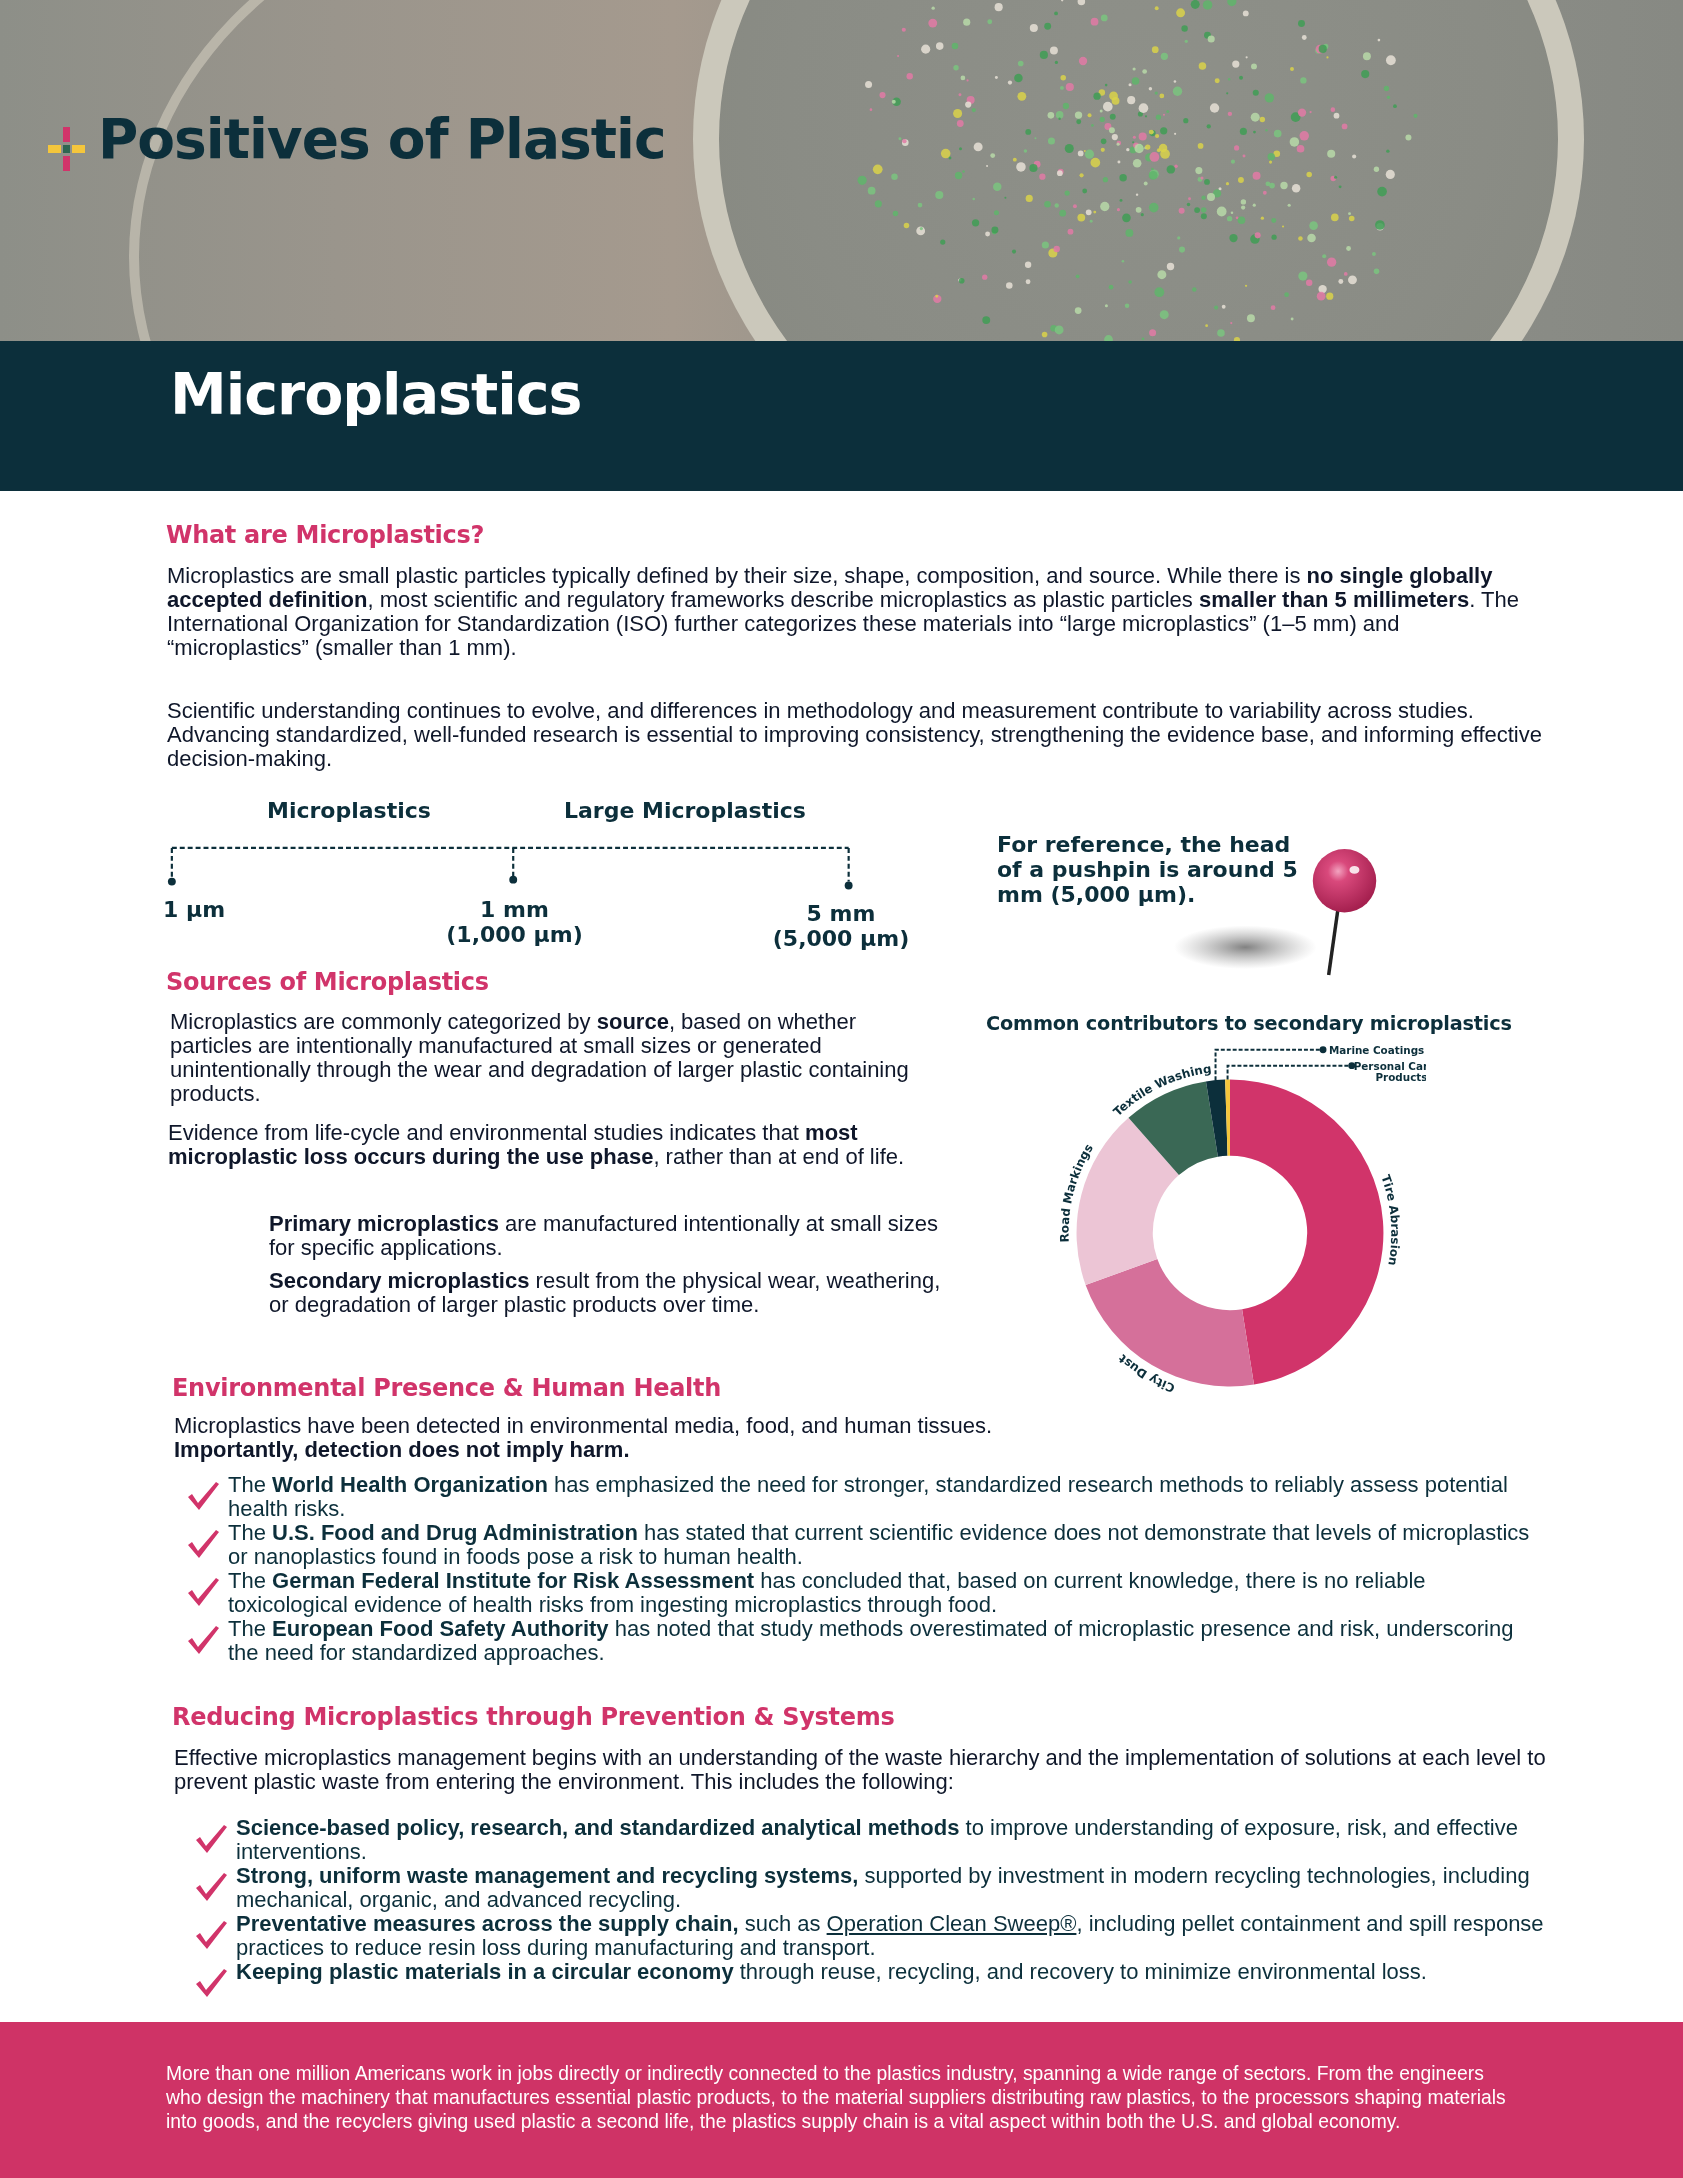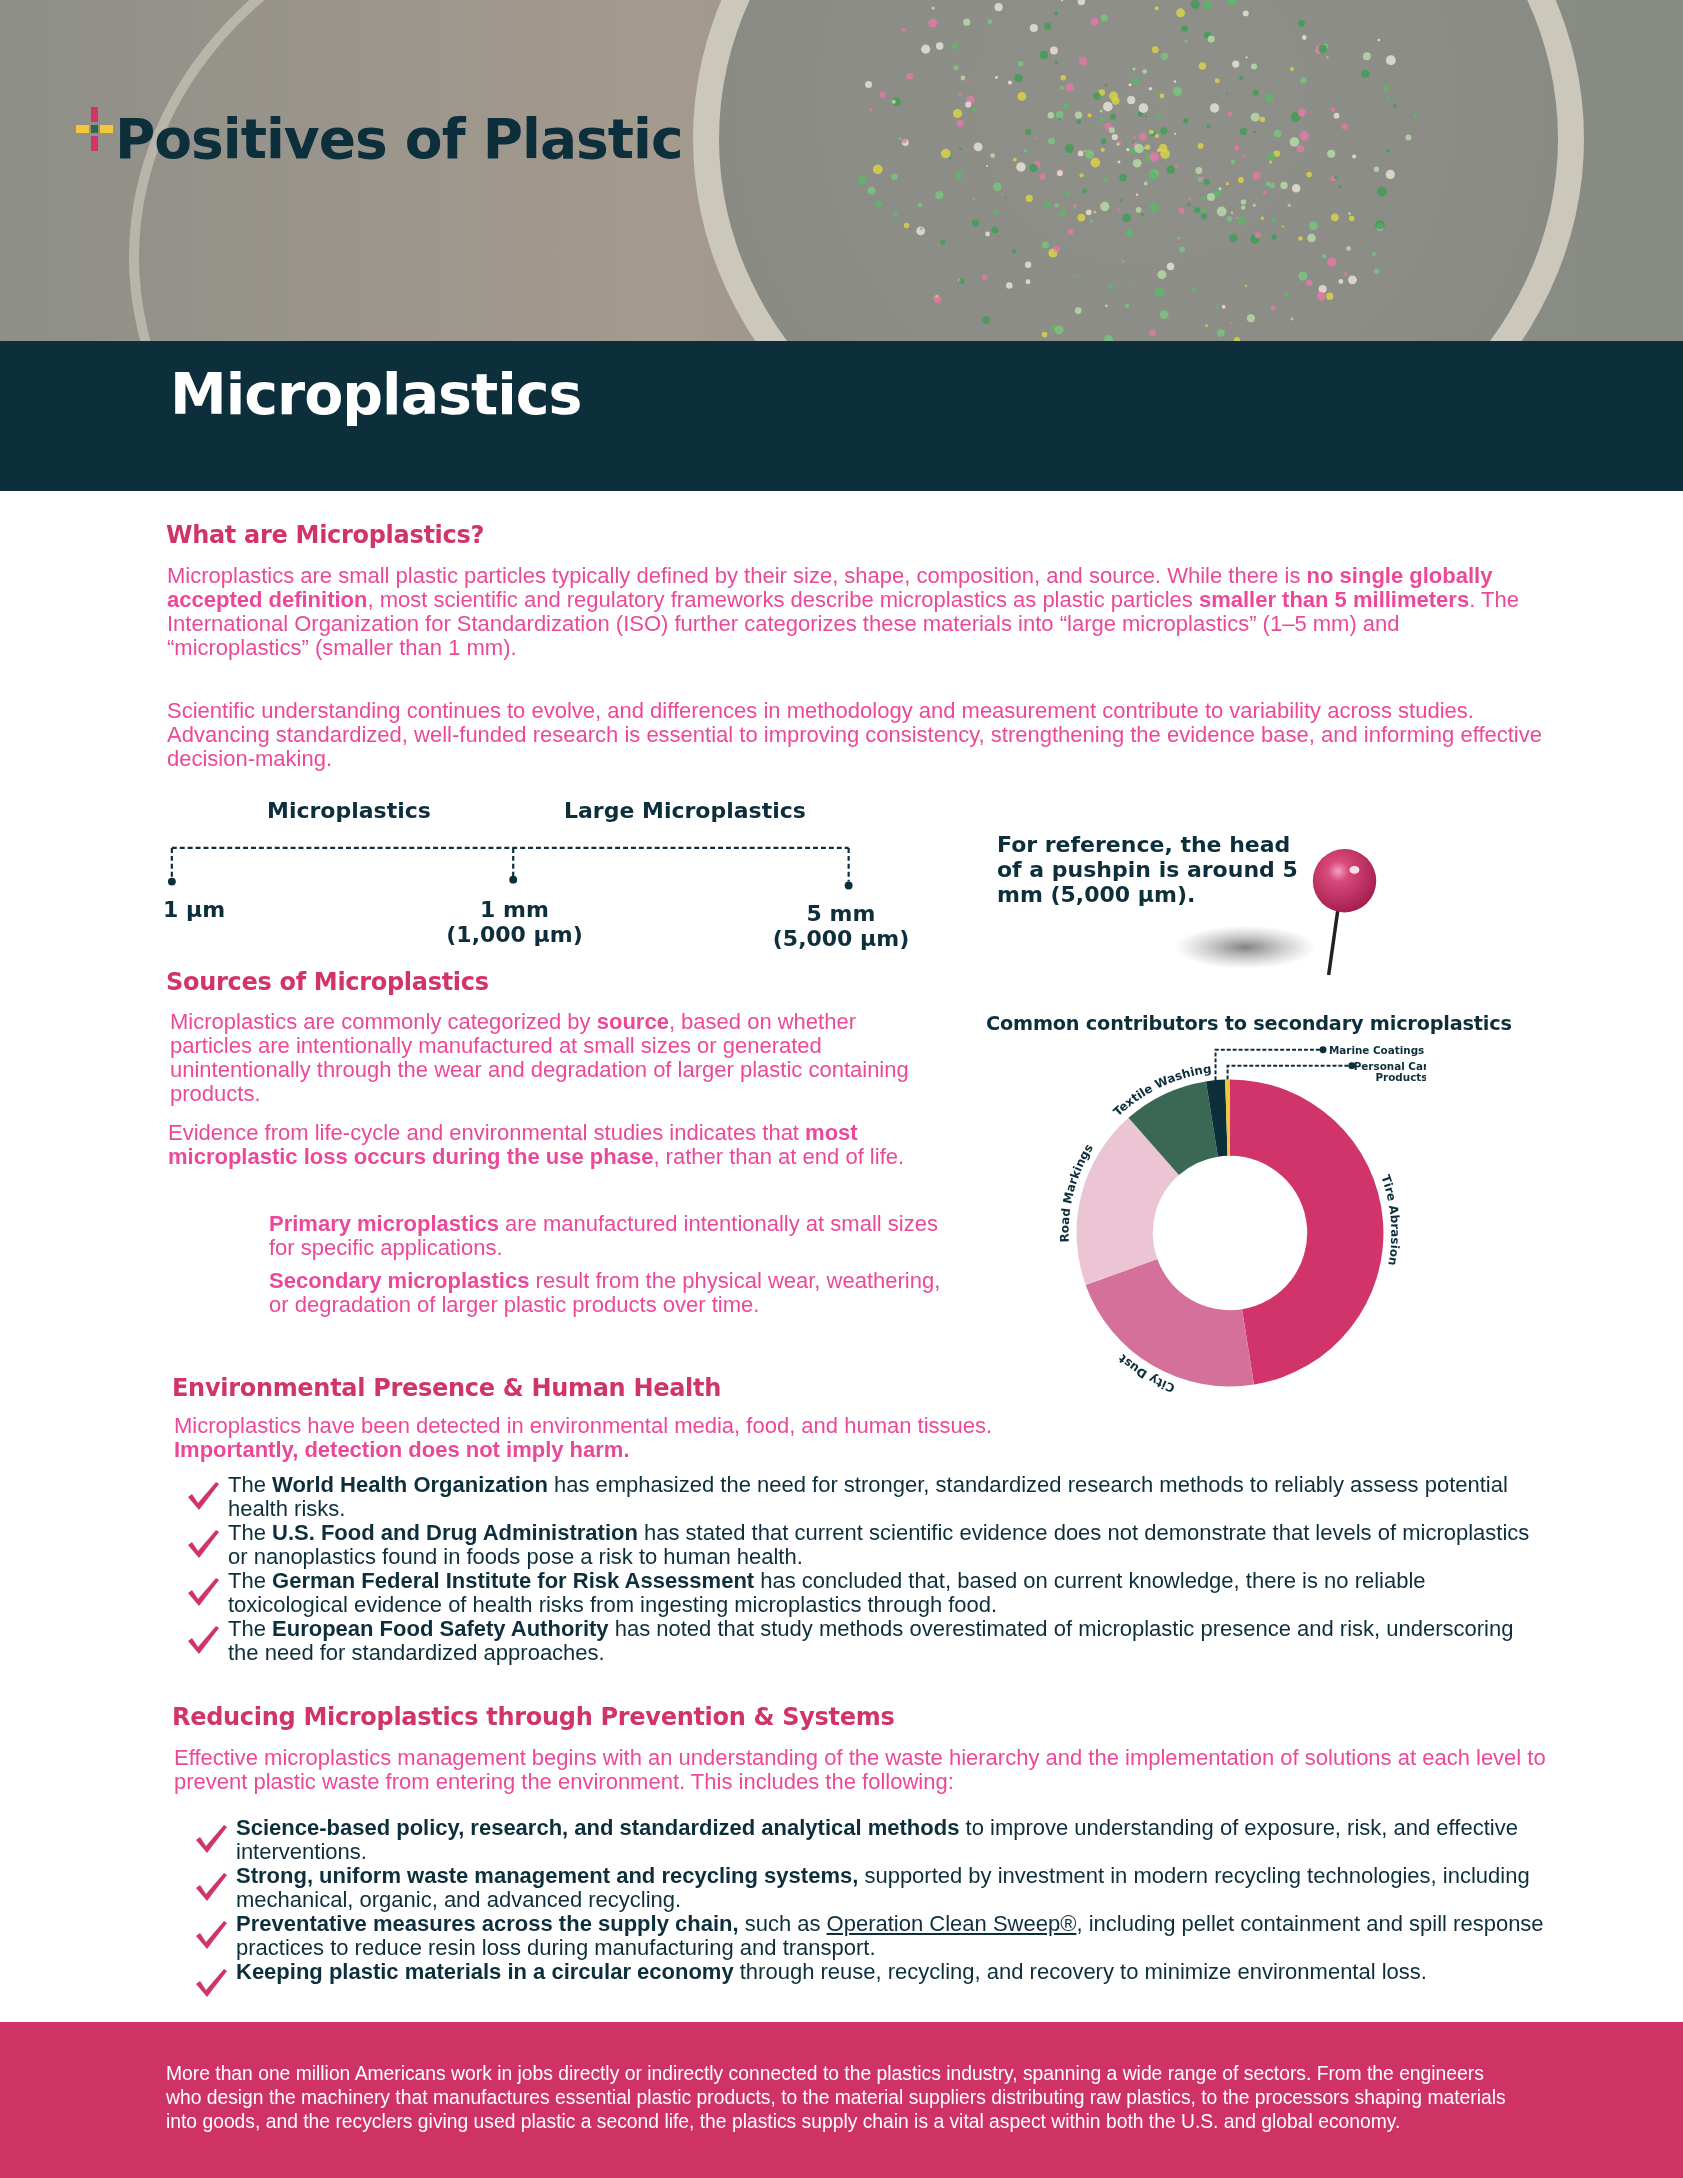--- a/index.html
+++ b/index.html
@@ -15,38 +15,38 @@
     position: absolute; left: 693px; top: -257px; width: 891px; height: 792px; border-radius: 50%;
     border: 26px solid rgba(225,220,205,0.75);
     background: radial-gradient(circle at 50% 45%, #8e9089 0%, #8a8c85 60%, #85877f 100%);
   }
   .hero .dish-left {
     position: absolute; left: 129px; top: -119px; width: 891px; height: 752px; border-radius: 50%;
     border: 10px solid rgba(215,210,195,0.55);
   }
   .hero .particles { position: absolute; left: 0; top: 0; width: 1683px; height: 341px; }
   .logo {
-    position: absolute; left: 76px; top: 107px; display: flex; align-items: flex-start; gap: 3px;
+    position: absolute; left: 48px; top: 107px; display: flex; align-items: flex-end; gap: 14px;
   }
   .logo-mark { position: relative; width: 36px; height: 44px; }
   .logo-mark .v1 { position: absolute; left: 15px; top: 0; width: 7px; height: 15px; background: #d1346a; }
   .logo-mark .v2 { position: absolute; left: 15px; top: 29px; width: 7px; height: 15px; background: #d1346a; }
   .logo-mark .h1 { position: absolute; left: 0; top: 18px; width: 13px; height: 8px; background: #f4c63c; }
   .logo-mark .h2 { position: absolute; left: 24px; top: 18px; width: 13px; height: 8px; background: #f4c63c; }
   .logo-mark .c  { position: absolute; left: 15px; top: 18px; width: 7px; height: 8px; background: #2e6651; }
   .logo-text { font-family: "DejaVu Sans", sans-serif; font-weight: bold; font-size: 55px; color: #0c2f3b; letter-spacing: -1px; }
 
   
   .band { position: absolute; left: 0; top: 341px; width: 1683px; height: 150px; background: #0c2f3b; }
   .band h1 { position: absolute; left: 170px; top: 20px; font-family: "DejaVu Sans", sans-serif; font-size: 57px; font-weight: bold; color: #ffffff; letter-spacing: -1px; }
   .band .tagline { position: absolute; left: 170px; top: 99px; font-family: "DejaVu Sans", sans-serif; font-size: 27px; font-weight: bold; color: #ffffff; }
 
   
   .h2 { position: absolute; font-family: "DejaVu Sans", sans-serif; font-weight: bold; color: #d1346a; font-size: 24px; letter-spacing: -0.3px; }
-  .para { position: absolute; font-size: 22px; line-height: 24px; color: #ec4899; }
+  .para { position: absolute; font-size: 22px; line-height: 24px; color: #0f172a; }
   .para b { font-weight: bold; }
 
   
   .scale { position: absolute; left: 158px; top: 792px; width: 752px; height: 178px; }
   .scale .lbl { position: absolute; font-family: "DejaVu Sans", sans-serif; font-weight: bold; font-size: 22px; color: #0c2f3b; text-align: center; }
 
   .pushpin-note { position: absolute; left: 997px; top: 832px; width: 317px; font-family: "DejaVu Sans", sans-serif; font-weight: bold; font-size: 22px; line-height: 25px; color: #0c2f3b; }
   .pushpin { position: absolute; left: 1168px; top: 846px; width: 238px; height: 139px; }
 
   

